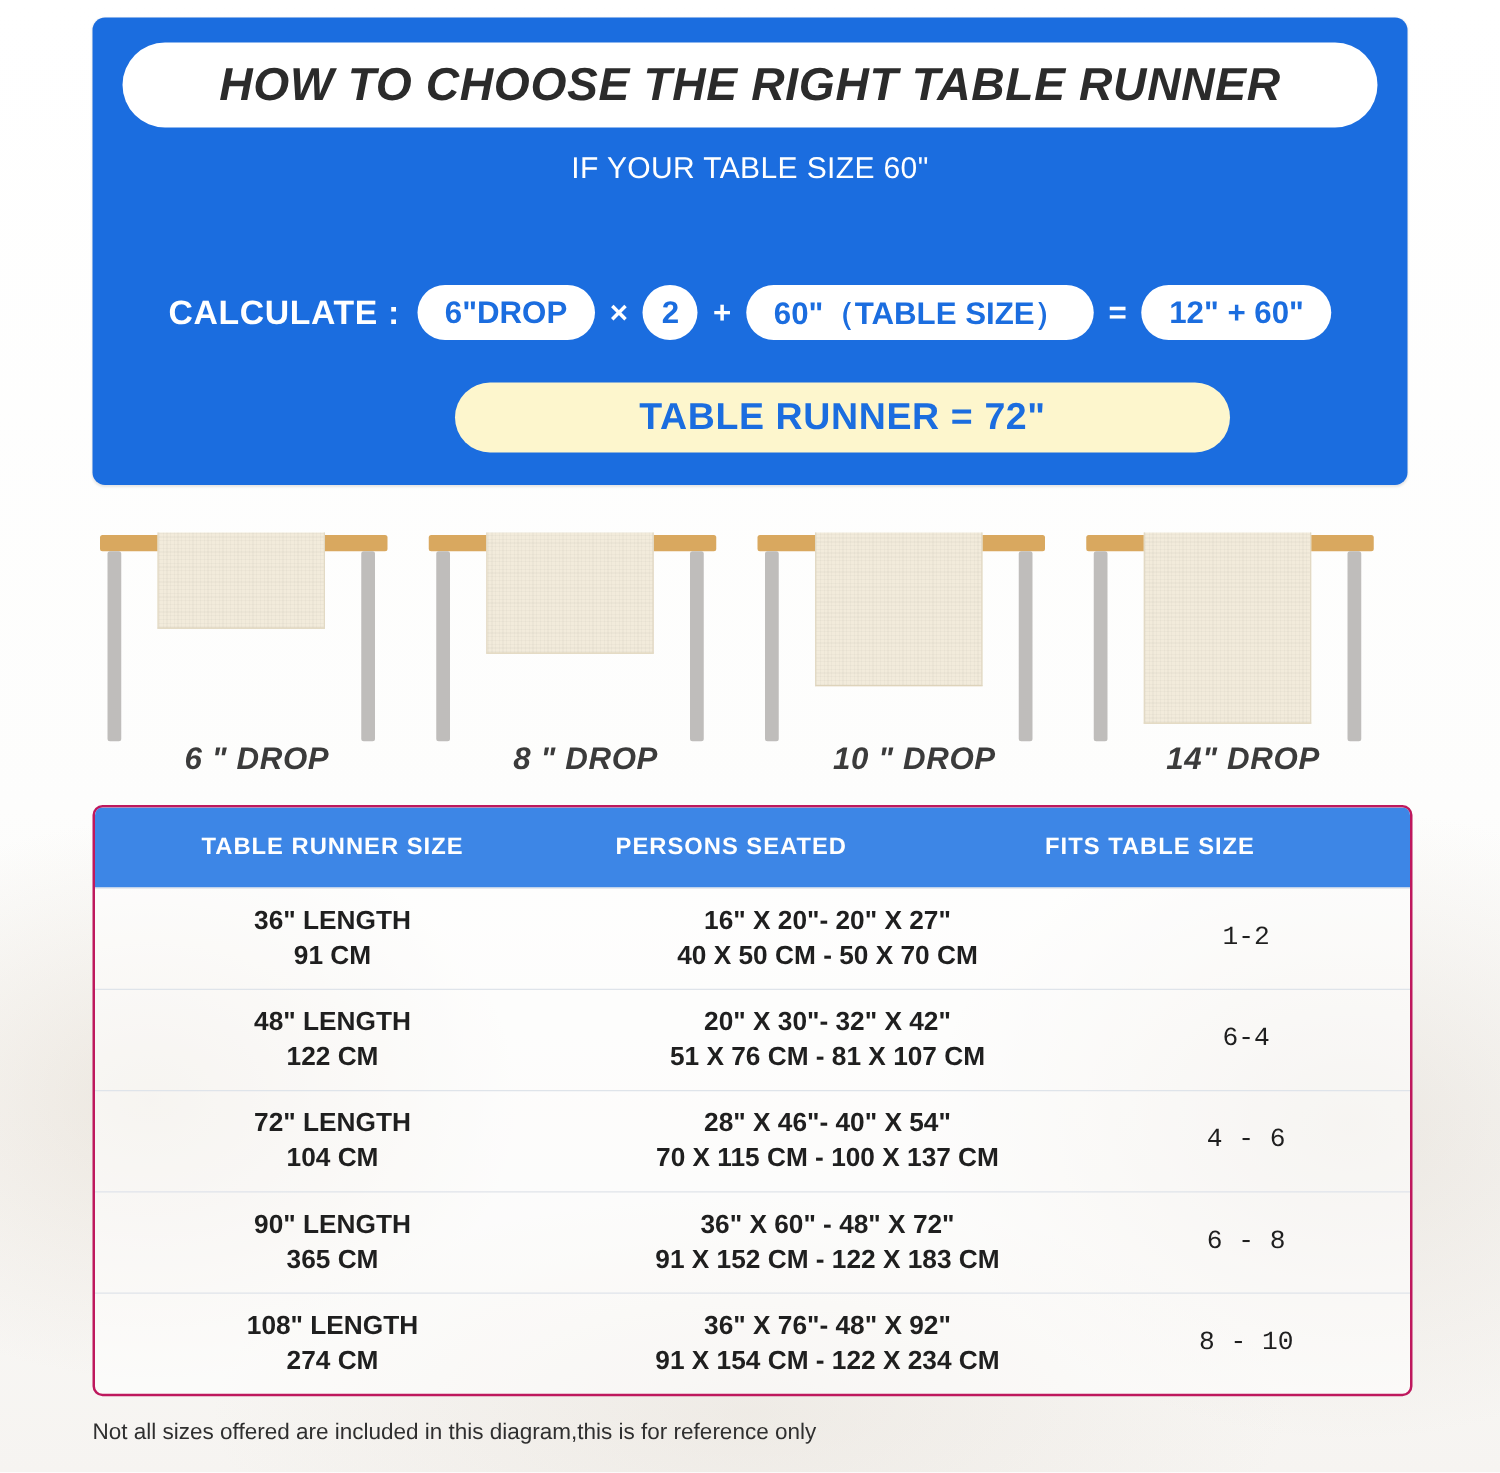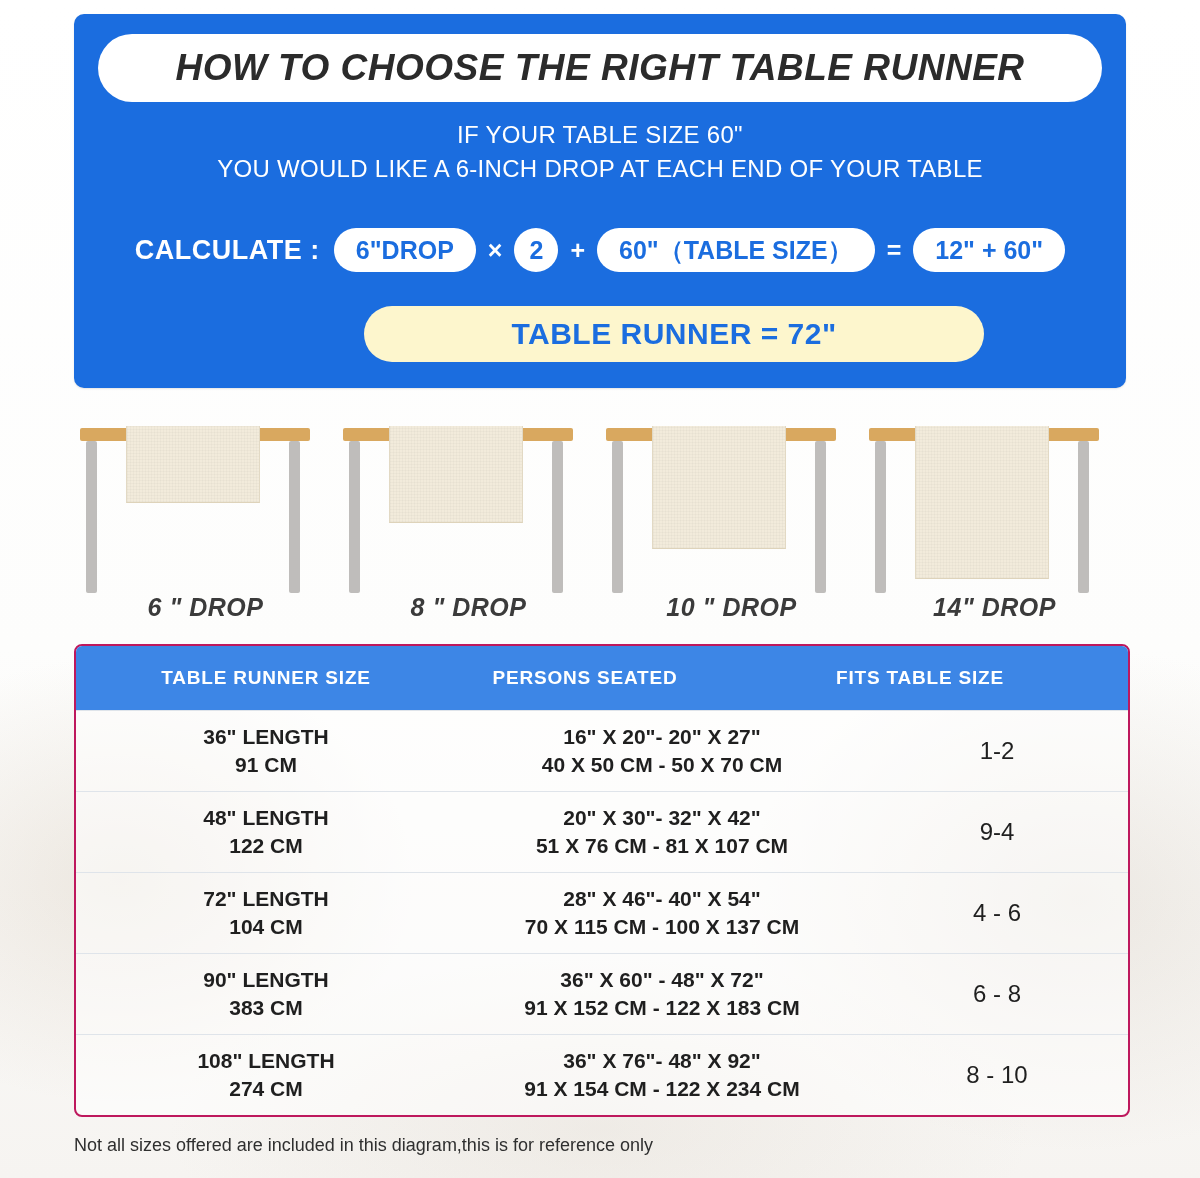--- a/index.html
+++ b/index.html
@@ -237,21 +237,21 @@
   .t-row .cell {
     text-align: center;
     color: #1f1f1f;
     font-size: 21px;
     line-height: 28px;
     padding: 8px 6px;
     box-sizing: border-box;
   }
   .t-row .cell.c1 { font-weight: bold; }
   .t-row .cell.c2 { font-weight: bold; }
-  .t-row .cell.c3 { font-size: 24px; }
+  .t-row .cell.c3 { font-size: 21px; font-family: Liberation Mono, monospace; }
   .t-row .cell .l2 { font-weight: bold; }
   .footnote {
     position: absolute;
     left: 74px;
     top: 1135px;
     width: 1052px;
     font-size: 18px;
     color: #2f2f2f;
   }
 </style>
@@ -263,21 +263,20 @@
 <div class="page">
 
   <div class="calc-panel">
 
     <div class="title-pill">
       <span>HOW TO CHOOSE THE RIGHT TABLE RUNNER</span>
     </div>
 
     <div class="sub-lines">
       <div>IF YOUR TABLE SIZE 60"</div>
-      <div>YOU WOULD LIKE A 6-INCH DROP AT EACH END OF YOUR TABLE</div>
     </div>
 
     <div class="calc-row">
       <span class="calc-label">CALCULATE :</span>
       <span class="pill">6"DROP</span>
       <span class="op">×</span>
       <span class="pill round">2</span>
       <span class="op">+</span>
       <span class="pill">60"（TABLE SIZE）</span>
       <span class="op">=</span>
@@ -346,39 +345,39 @@
 
     <div class="t-row">
       <div class="cell c1">
         <div>48" LENGTH</div>
         <div>122 CM</div>
       </div>
       <div class="cell c2">
         <div>20" X 30"- 32" X 42"</div>
         <div class="l2">51 X 76 CM - 81 X 107 CM</div>
       </div>
-      <div class="cell c3">9-4</div>
+      <div class="cell c3">6-4</div>
     </div>
 
     <div class="t-row">
       <div class="cell c1">
         <div>72" LENGTH</div>
         <div>104 CM</div>
       </div>
       <div class="cell c2">
         <div>28" X 46"- 40" X 54"</div>
         <div class="l2">70 X 115 CM - 100 X 137 CM</div>
       </div>
       <div class="cell c3">4 - 6</div>
     </div>
 
     <div class="t-row">
       <div class="cell c1">
         <div>90" LENGTH</div>
-        <div>383 CM</div>
+        <div>365 CM</div>
       </div>
       <div class="cell c2">
         <div>36" X 60" - 48" X 72"</div>
         <div class="l2">91 X 152 CM - 122 X 183 CM</div>
       </div>
       <div class="cell c3">6 - 8</div>
     </div>
 
     <div class="t-row">
       <div class="cell c1">

